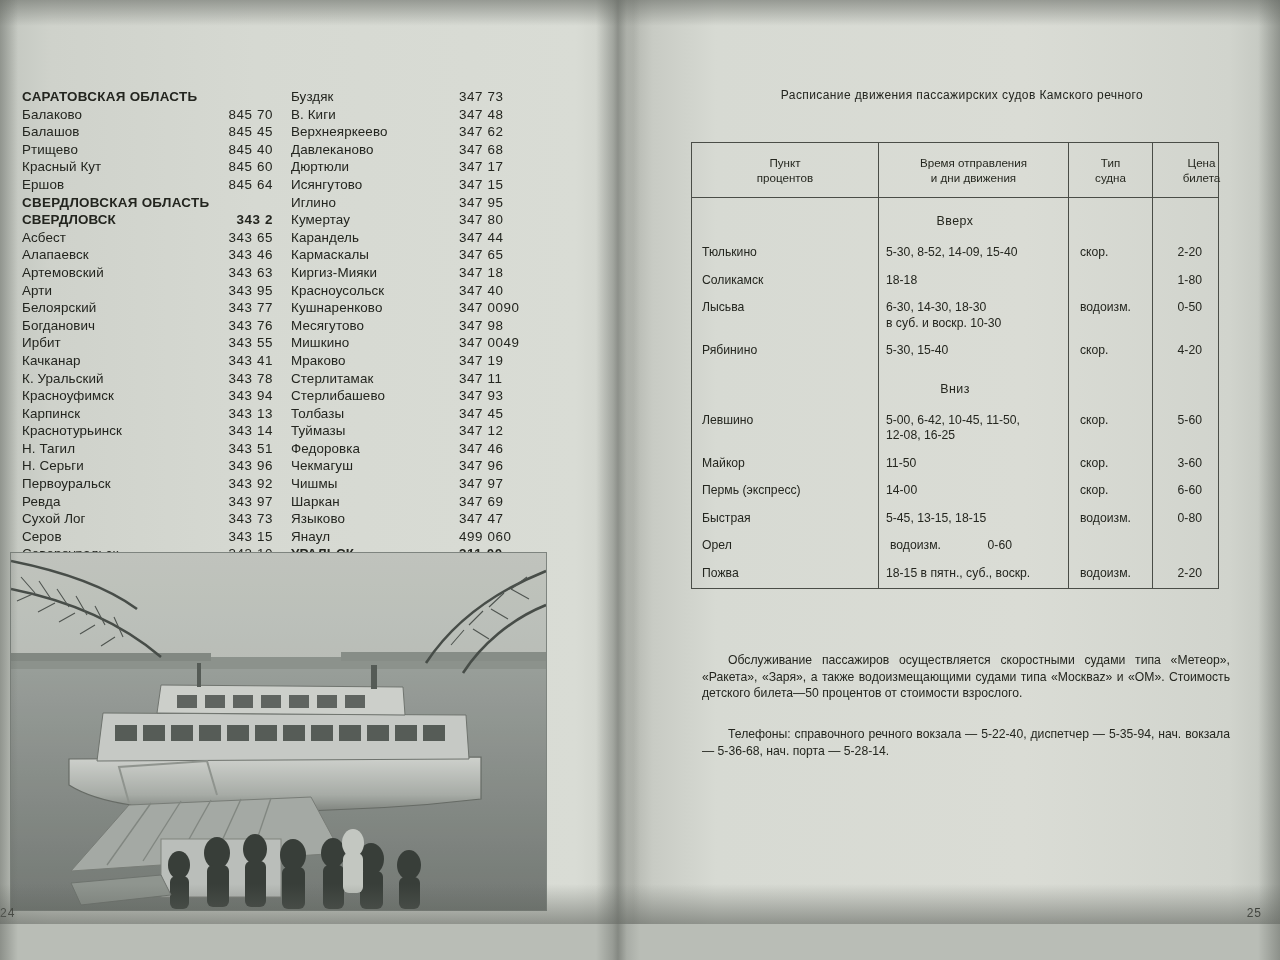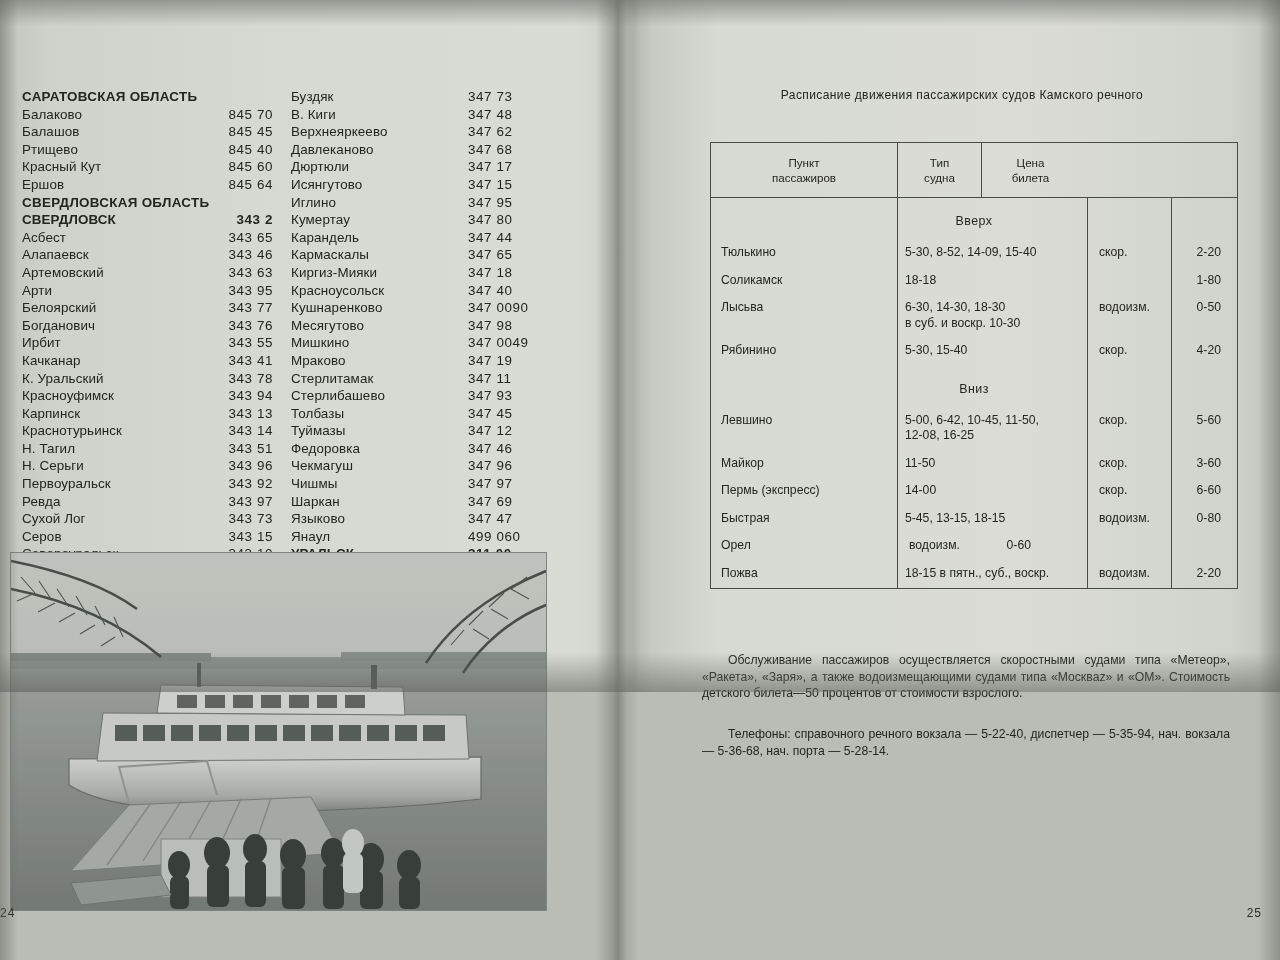--- a/index.html
+++ b/index.html
@@ -10,21 +10,21 @@
   body {
     width: 1280px;
     height: 960px;
     overflow: hidden;
     font-family: "Liberation Sans", sans-serif;
     color: #1d1f1c;
   }
   .page {
     position: relative;
     width: 1280px;
-    height: 692px;
+    height: 924px;
     background:
       linear-gradient(90deg, #c2c6bf 0%, #cfd2cb 4%, #d6d9d2 20%, #d9dcd5 45%, #cdd0c9 48%, #b6b9b2 49.5%, #c8cbc4 51%, #d7dad3 56%, #dadcd5 80%, #d1d4cd 96%, #bfc3bc 100%);
   }
   
   .spine {
     position: absolute;
     top: 0;
     left: 596px;
     width: 44px;
     height: 960px;
@@ -86,21 +86,21 @@
     font-variant-numeric: tabular-nums;
     letter-spacing: 0.6px;
   }
   .dir-row.hdr .nm {
     font-weight: bold;
     letter-spacing: 0.3px;
   }
   .dir-row.hdr .cd { font-weight: bold; }
   .dir-row.bold .nm, .dir-row.bold .cd { font-weight: bold; }
   .dir-col.second .dir-row .cd { min-width: 74px; text-align: left; }
-  .dir-col.second .dir-row { justify-content: space-between; }
+  .dir-col.second .dir-row { justify-content: flex-start; }
   .dir-col.second .dir-row .nm { width: 168px; }
 
   
   .photo {
     position: absolute;
     left: 10px;
     top: 552px;
     width: 535px;
     height: 357px;
     overflow: hidden;
@@ -129,21 +129,21 @@
     width: 520px;
     text-align: center;
     font-size: 12px;
     line-height: 30px;
     letter-spacing: 0.4px;
     color: #23251f;
   }
   .sched-title .l2 { display:block; }
   .tbl {
     position: absolute;
-    left: 70px; top: 142px;
+    left: 51px; top: 142px;
     width: 528px;
     border: 1px solid #4a4d47;
     box-sizing: border-box;
   }
   .tbl-head {
     display: flex;
     border-bottom: 1px solid #4a4d47;
     height: 54px;
   }
   .th {
@@ -576,21 +576,25 @@
   <div class="right-page">
 
     <div class="sched-title">
       <span class="l1">Расписание движения пассажирских судов Камского речного</span>
     </div>
 
     <div class="tbl">
       <div class="tbl-head">
         <div class="th c1">
           <span>Пункт</span>
-          <span>пассажиров</span>
+          <span>процентов</span>
+        </div>
+        <div class="th c2">
+          <span>Время   отправления</span>
+          <span>и  дни  движения</span>
         </div>
         <div class="th c3">
           <span>Тип</span>
           <span>судна</span>
         </div>
         <div class="th c4">
           <span>Цена</span>
           <span>билета</span>
         </div>
       </div>

